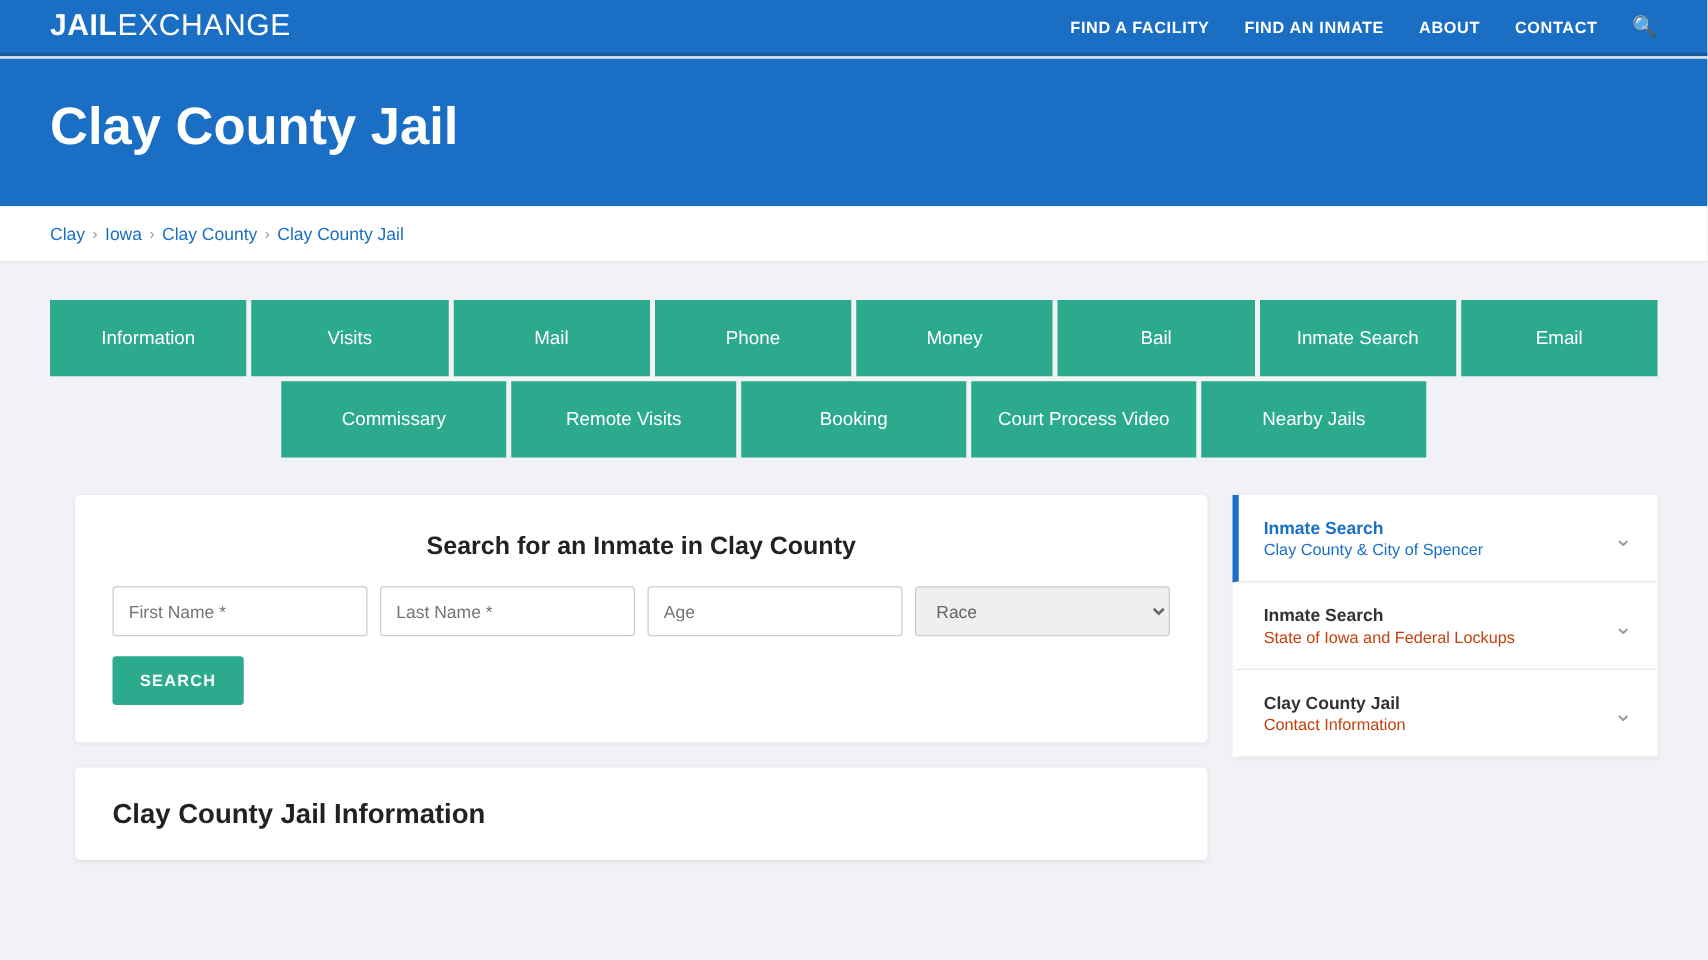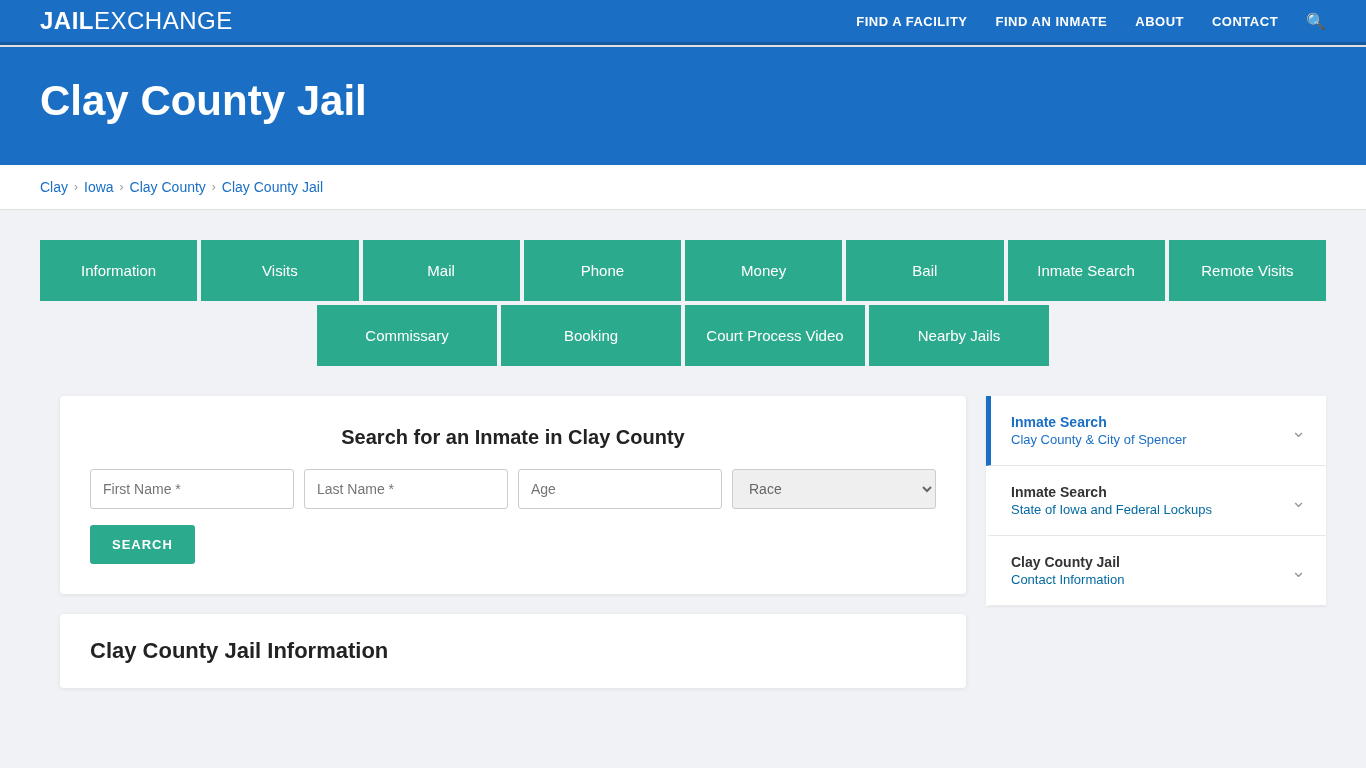--- a/index.html
+++ b/index.html
@@ -163,21 +163,21 @@
     .sidebar-card:first-child {
       border-left-color: #1a6fc4;
     }
     .sidebar-card-text .card-title {
       font-size: 14px;
       font-weight: 700;
       color: #333;
     }
     .sidebar-card-text .card-subtitle {
       font-size: 13px;
-      color: #0369a1;
+      color: #c2410c;
       margin-top: 2px;
     }
     .sidebar-card.active .card-title,
     .sidebar-card.active .card-subtitle {
       color: #1a6fc4;
     }
     .chevron {
       color: #999;
       font-size: 18px;
     }
@@ -247,22 +247,23 @@
 <div class="main-area">
 
   <div class="nav-buttons">
     <button class="nav-btn">Information</button>
     <button class="nav-btn">Visits</button>
     <button class="nav-btn">Mail</button>
     <button class="nav-btn">Phone</button>
     <button class="nav-btn">Money</button>
     <button class="nav-btn">Bail</button>
     <button class="nav-btn">Inmate Search</button>
+    <button class="nav-btn">Email</button>
+    <button class="nav-btn">Commissary</button>
     <button class="nav-btn">Remote Visits</button>
-    <button class="nav-btn">Commissary</button>
     <button class="nav-btn">Booking</button>
     <button class="nav-btn">Court Process Video</button>
     <button class="nav-btn" style="max-width:180px; flex: 0 0 180px;">Nearby Jails</button>
   </div>
 
   <div class="bottom-section">
 
     <div style="flex:1; display:flex; flex-direction:column; gap:20px;">
 
       <div class="search-box">

